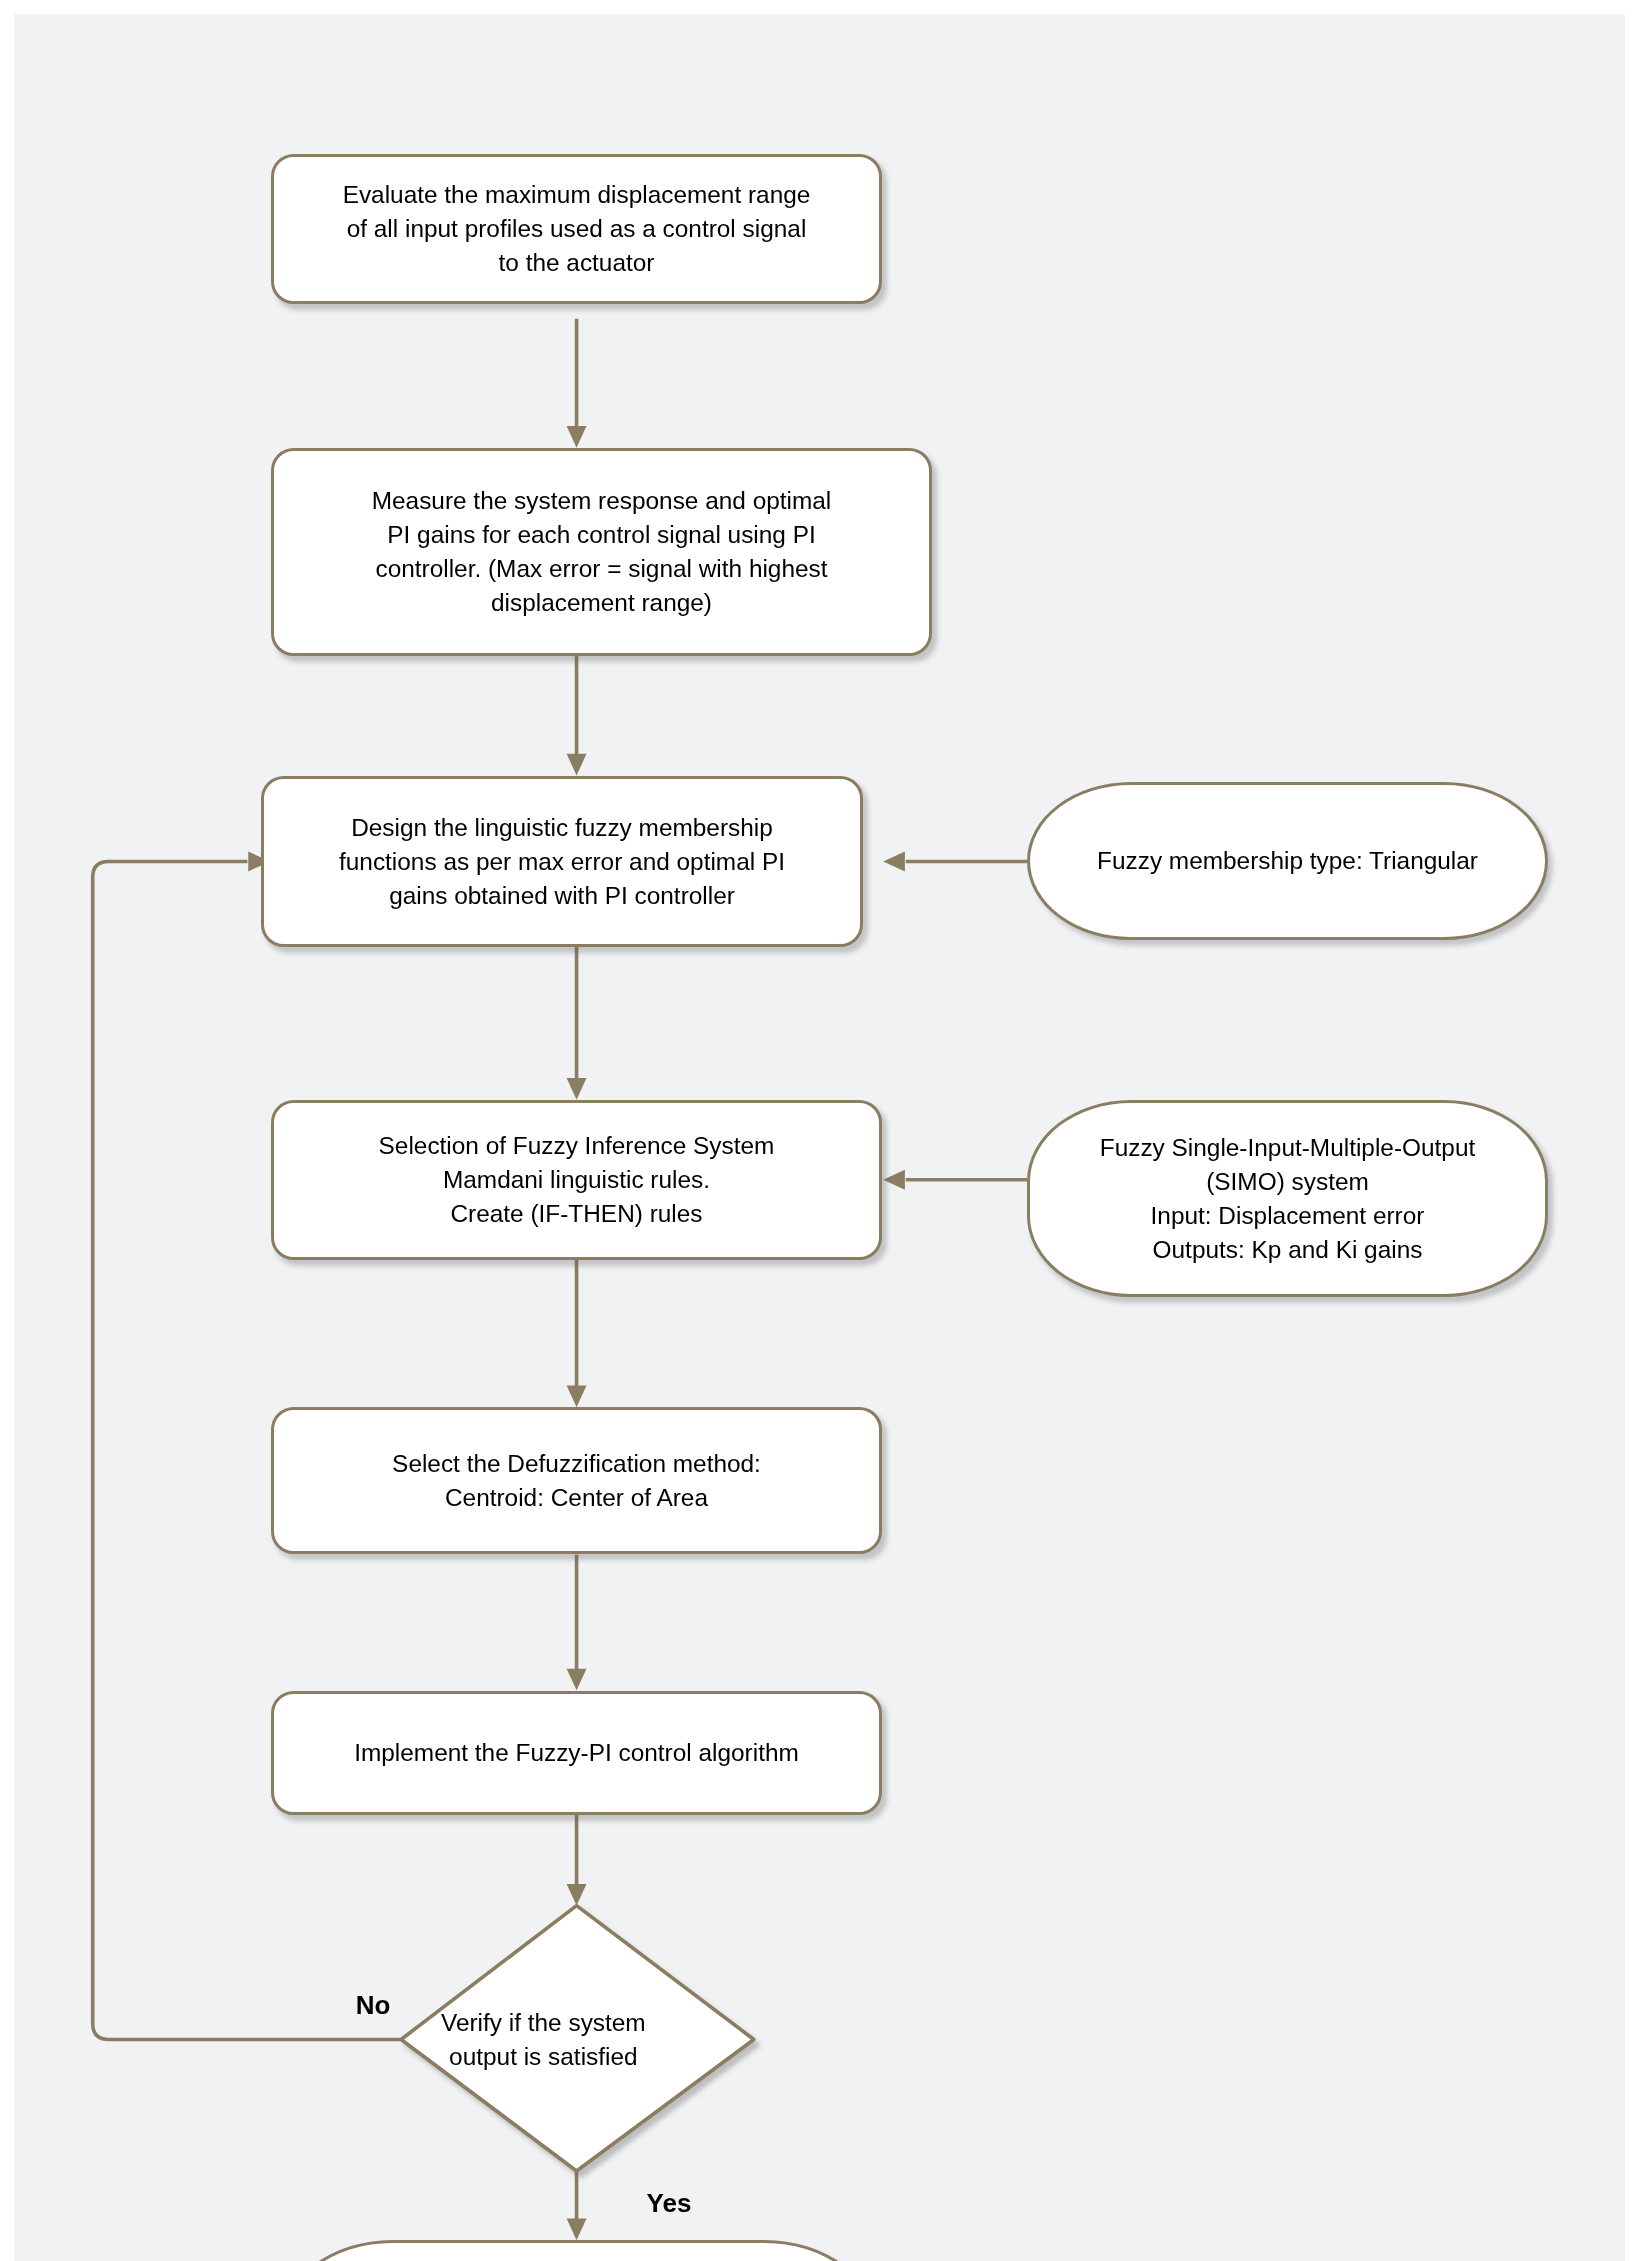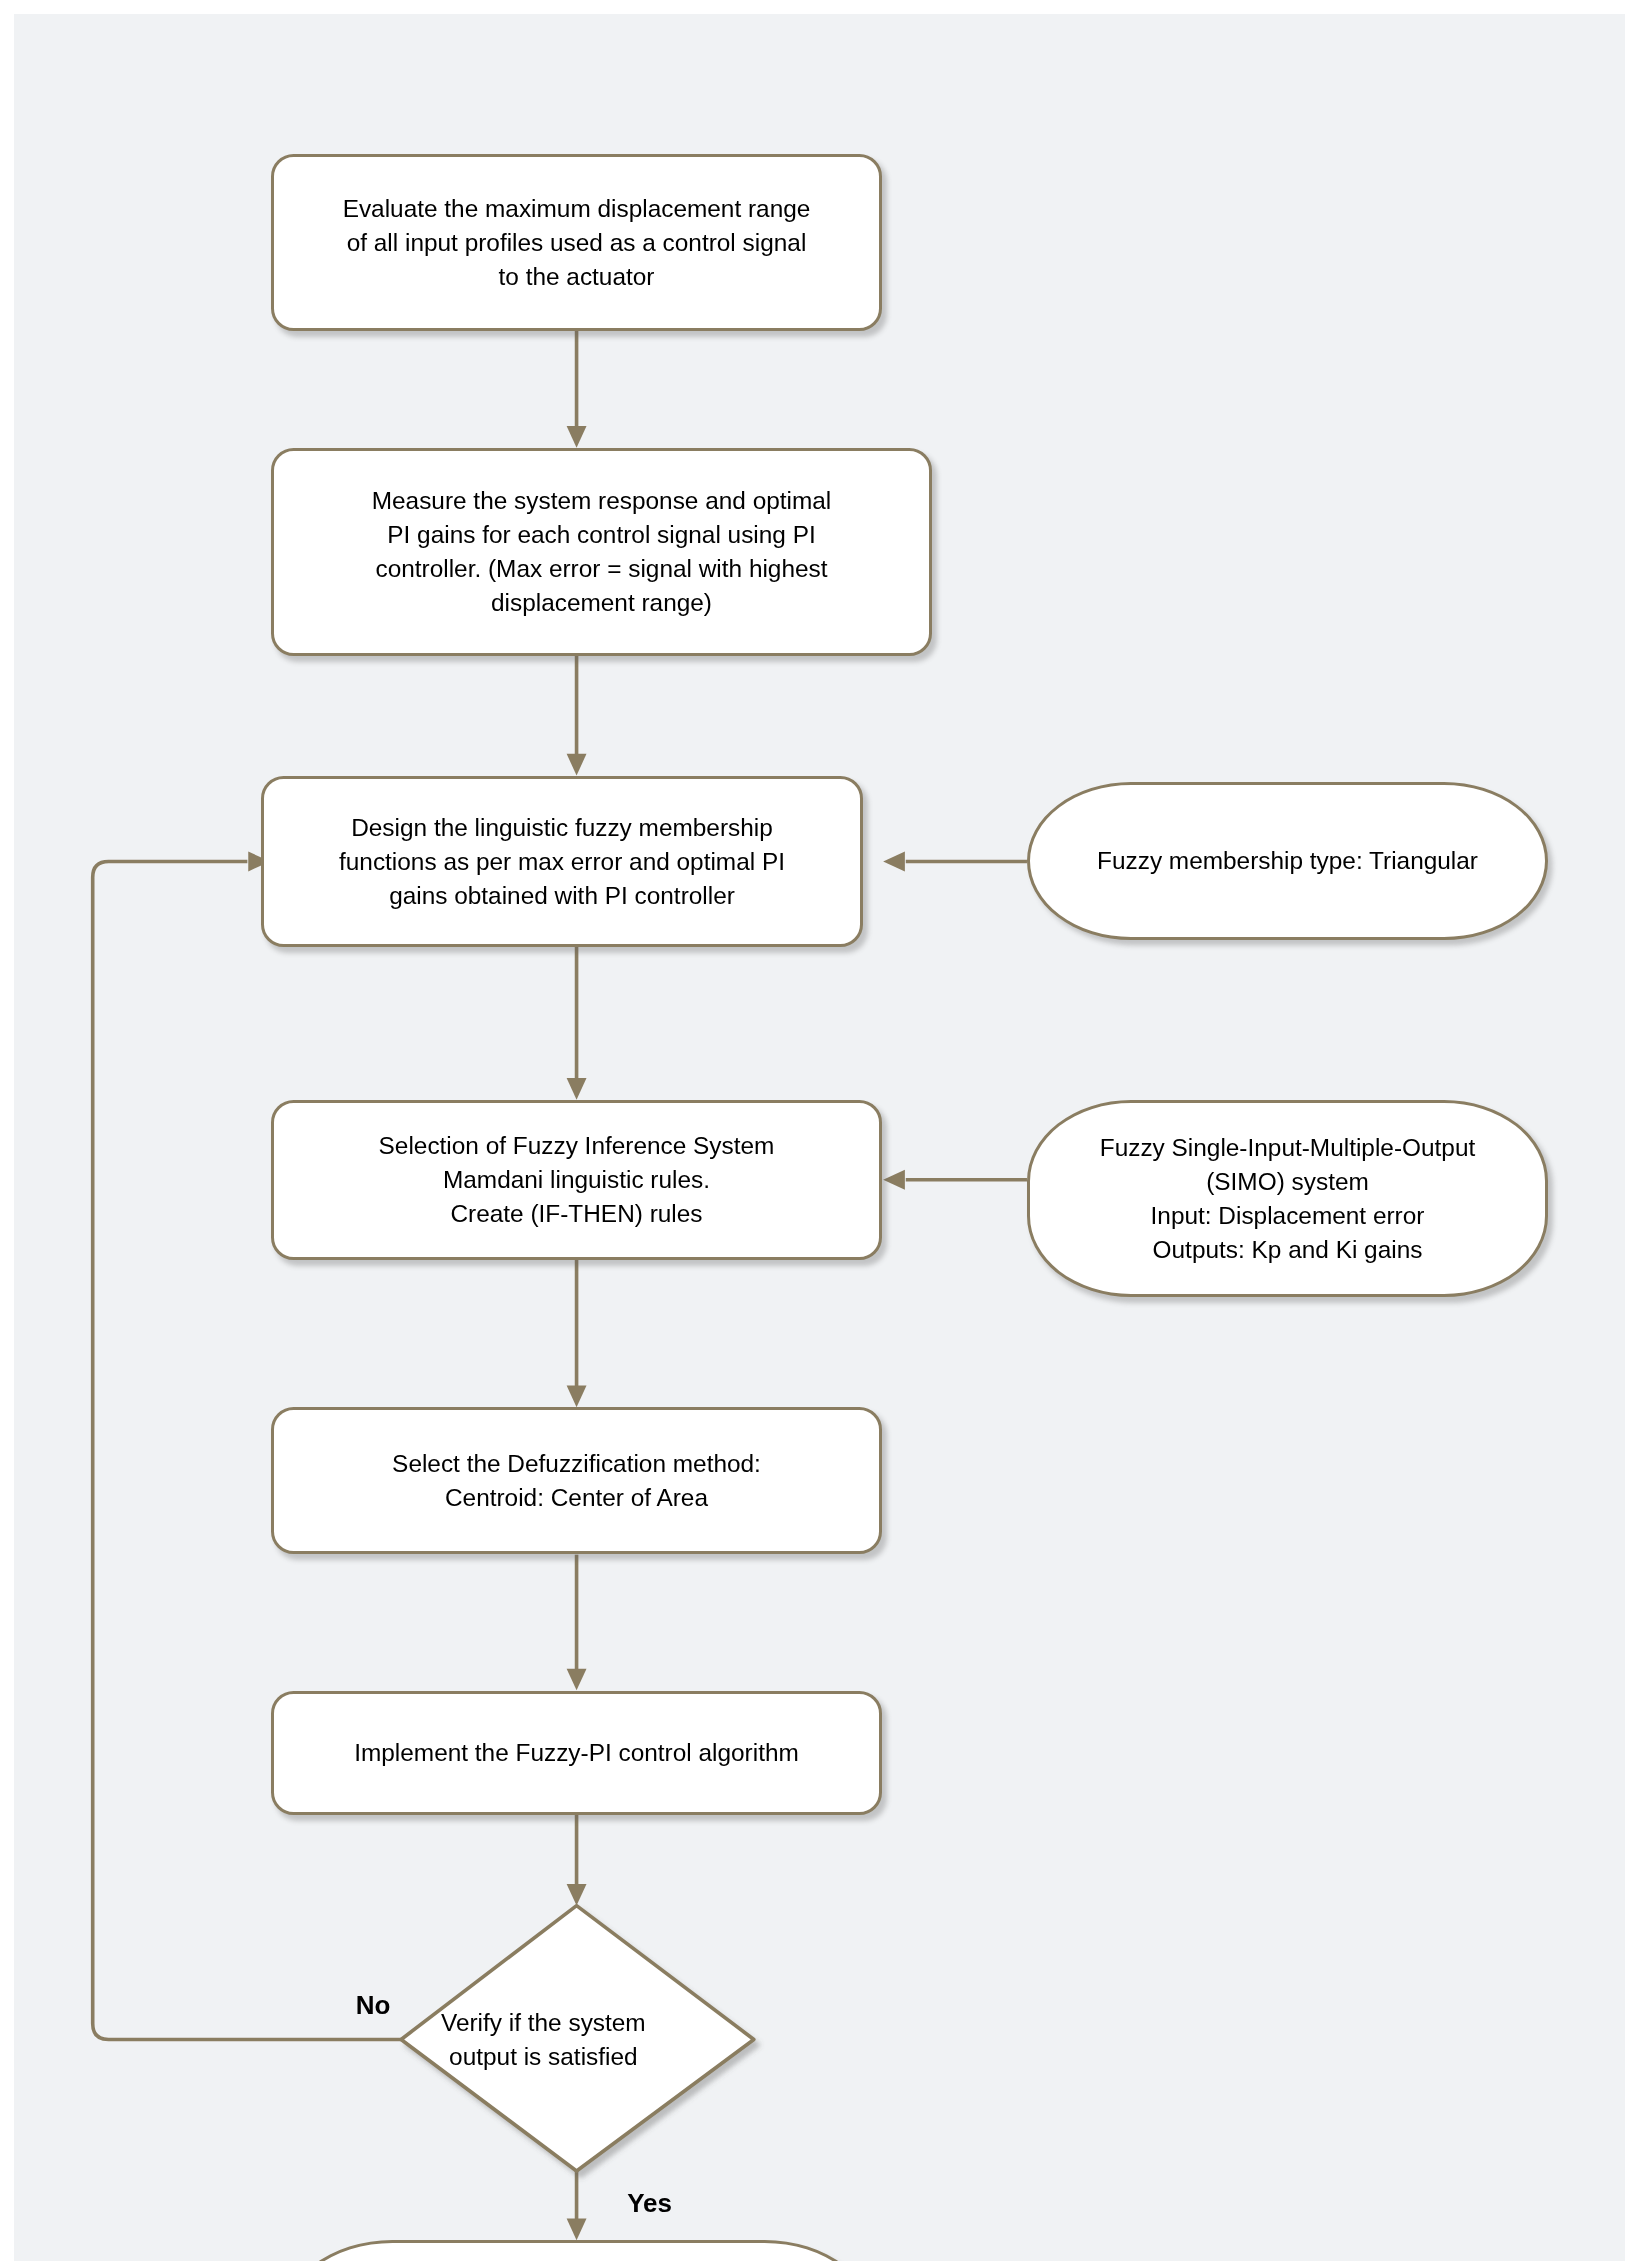--- a/index.html
+++ b/index.html
@@ -54,21 +54,21 @@
     justify-content: center;
   }
   .process { border-radius: 22.6px; }
   .txt {
     white-space: pre-line;
     text-align: center;
     color: var(--text_color, #000000);
     font-size: 24.4px;
     line-height: 34px;
   }
-  .box1 { left: 271px;  top: 154px;  width: 611px; height: 177px; }
+  .box1 { left: 271px;  top: 154px;  width: 611px; height: 150px; }
   .box2 { left: 271px;  top: 448px;  width: 661px; height: 208px; }
   .box3 { left: 261px;  top: 776px; width: 602px; height: 171px; }
   .box4 { left: 271px;  top: 1100px; width: 611px; height: 160px; }
   .box5 { left: 271px;  top: 1407px; width: 611px; height: 147px; }
   .box6 { left: 271px;  top: 1691px; width: 611px; height: 124px; }
   .stadium1 { left: 1027px; top: 782px; width: 521px; height: 158px; border-radius: 104px / 79px; padding: 16px 27px; }
   .stadium2 { left: 1027px; top: 1100px; width: 521px; height: 197px; border-radius: 104px / 81px; padding: 0 27px; }
   .terminator { left: 280px; top: 2240px; width: 597px; height: 173px; border-radius: 113px / 87px; padding: 0 27px; }
   .diamond-txt {
     position: absolute;
@@ -77,21 +77,21 @@
     display: flex; align-items: center; justify-content: flex-start;
   }
   .edge-label {
     position: absolute;
     color: var(--text_color, #000000);
     font-size: 26px;
     font-weight: 700;
     line-height: 26px;
   }
   .label-no  { left: 337px;  top: 1992px; width: 72px; text-align: center; }
-  .label-yes { left: 582px; top: 2190px; width: 90px; text-align: right; }
+  .label-yes { left: 624px; top: 2190px; width: 90px; text-align: center; }
 </style>
 </head>
 <body>
 
 <div class="page">
   <div class="canvas-bg"></div>
 
   <svg class="overlay" viewBox="0 0 3620 5524">
     <defs>
       <filter id="ds" x="-20%" y="-20%" width="150%" height="150%">

